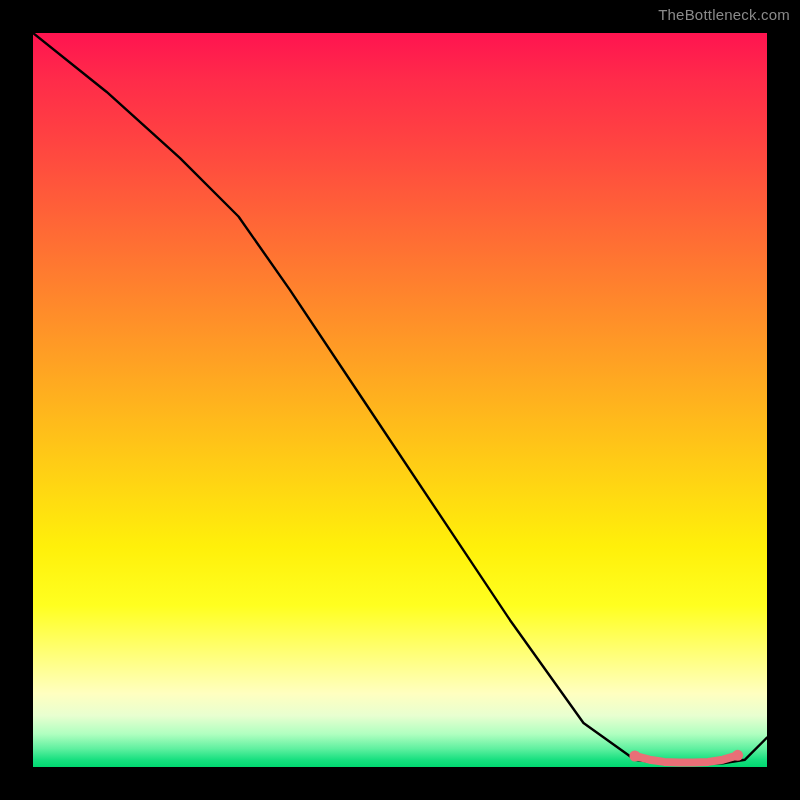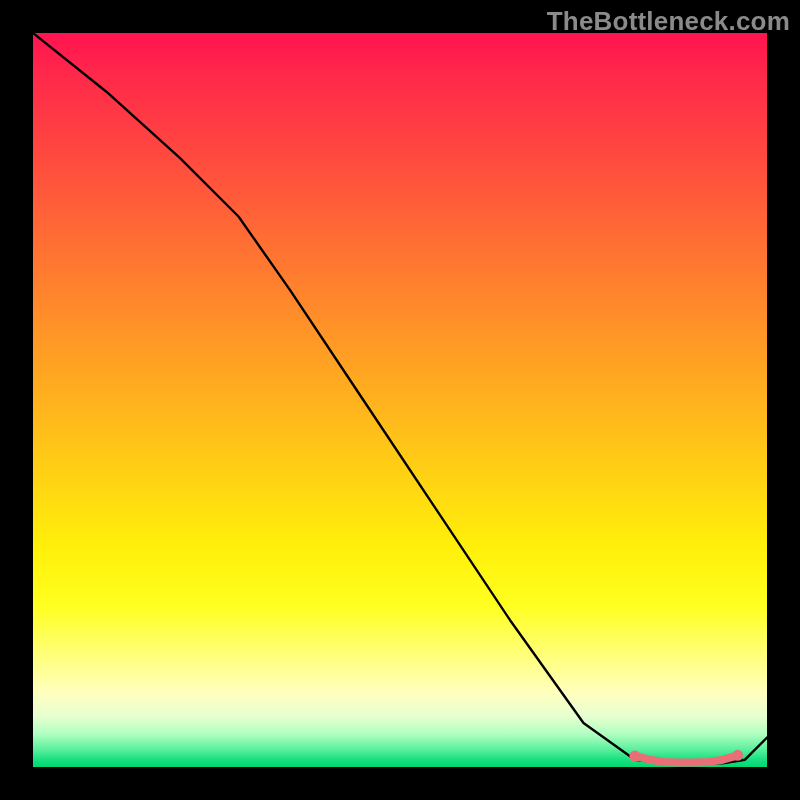--- a/index.html
+++ b/index.html
@@ -44,22 +44,22 @@
       #60f0a0 97.5%,
       #18e080 99%,
       #00d870 100%
     );
   }
   .watermark {
     position: absolute;
     top: 6px;
     right: 10px;
     color: #8a8a8a;
-    font-size: 26px;
-    font-weight: 700;
+    font-size: 15px;
+    font-weight: 400;
     letter-spacing: 0.2px;
     user-select: none;
   }
   svg.overlay {
     position: absolute;
     left: 0;
     top: 0;
     width: 734px;
     height: 734px;
   }

